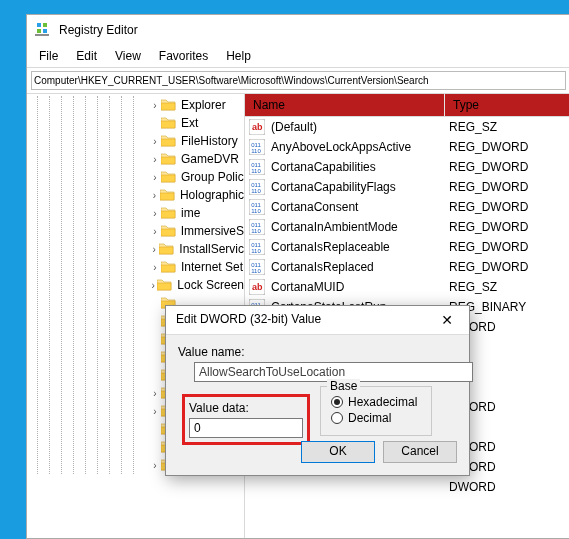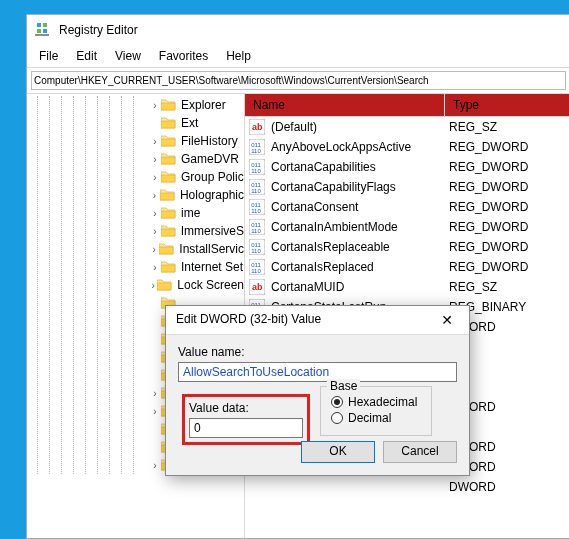--- a/index.html
+++ b/index.html
@@ -171,21 +171,21 @@
   }
   .dlg-input {
     width: 100%;
     border: 1px solid #7a7a7a;
     background: #fff;
     padding: 2px 4px;
     font-size: 12px;
     font-family: inherit;
     height: 20px;
   }
-  .dlg-input[readonly] { background: #fff; color: #1d4ed8; }
+  .dlg-input[readonly] { background: #fff; color: #404040; margin-left: 16px; }
   .dlg-row2 {
     display: flex;
     gap: 14px;
     margin-top: 10px;
     align-items: flex-start;
   }
   .vd-block { width: 128px; padding-left: 8px; }
   .highlight-box {
     border: 3px solid #e02020;
     padding: 4px;

